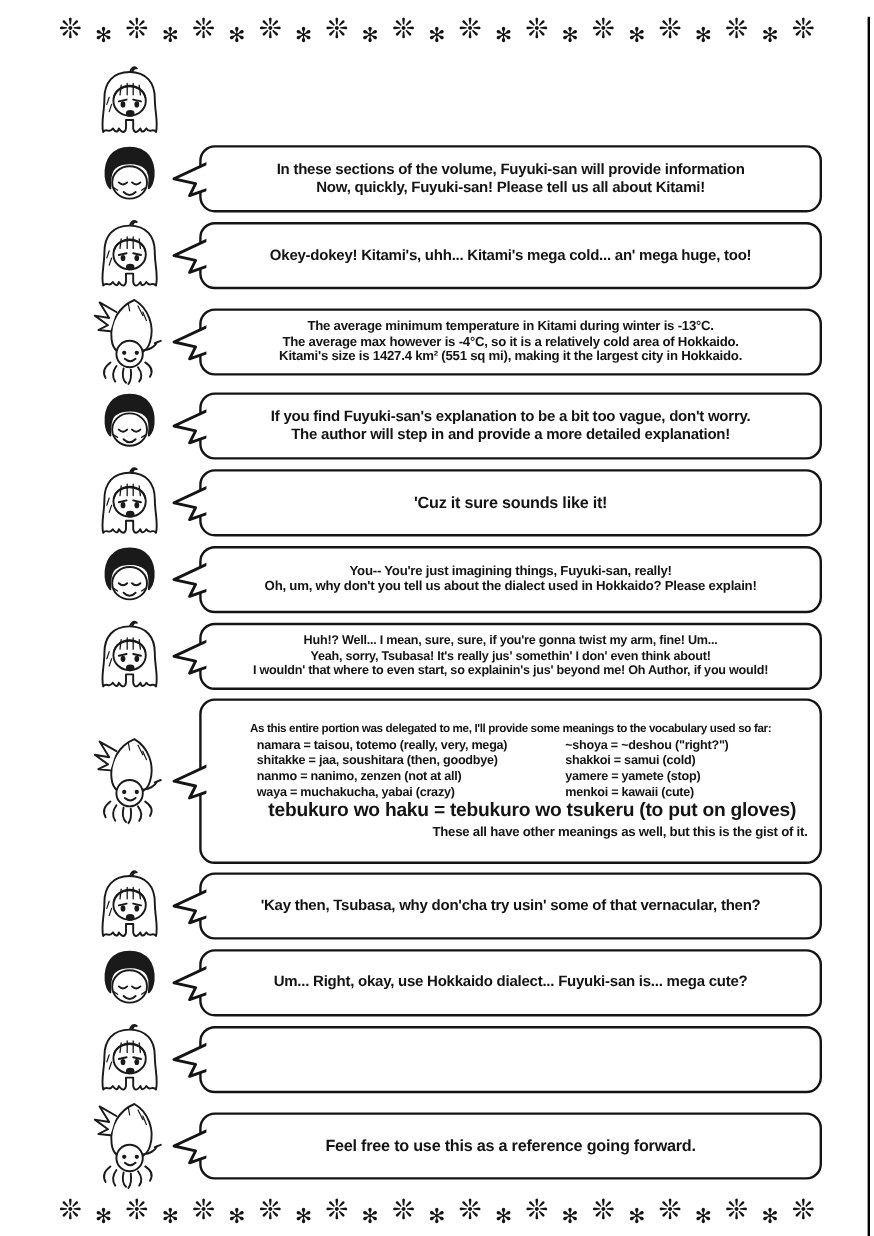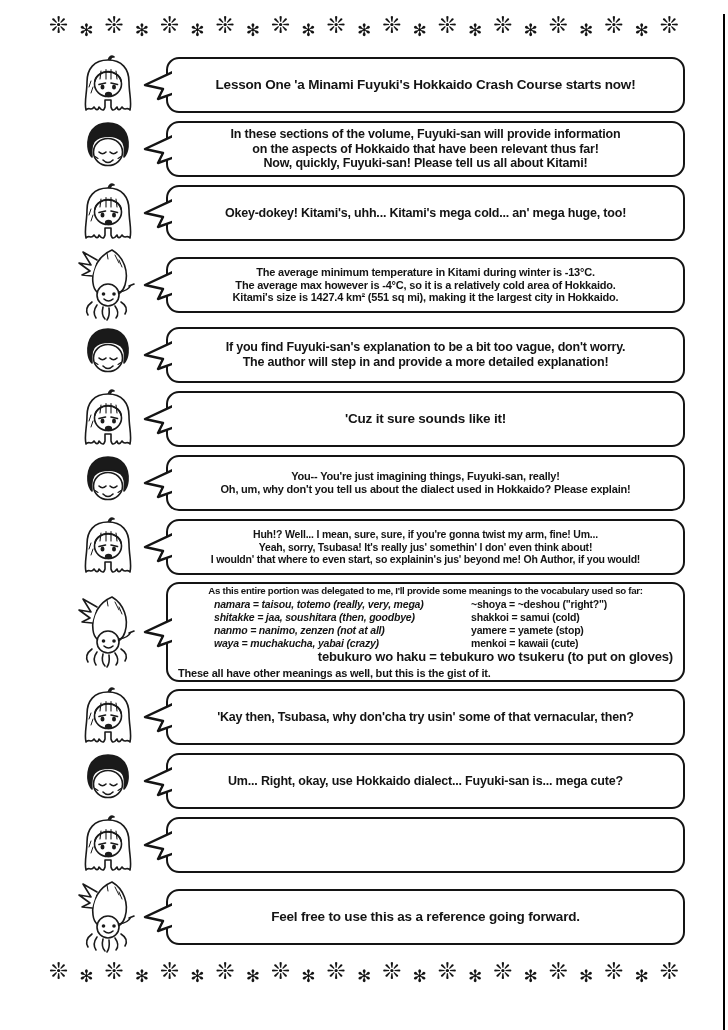--- a/index.html
+++ b/index.html
@@ -35,28 +35,28 @@
   }
   .tail { position:absolute; left:-26px; top:50%; margin-top:-18px; }
 
   .line { white-space:nowrap; line-height:1.18; letter-spacing:-0.2px; }
   .fs1 { font-size:13.5px; }
   .fs2 { font-size:12.5px; }
   .fs3 { font-size:11px; }
   .fs4 { font-size:10.5px; }
 
   
-  .bubble.vocab { padding:1px 10px; }
+  .bubble.vocab { padding:18px 10px; }
   .vocab-intro { font-size:9.7px; letter-spacing:-0.3px; white-space:nowrap; line-height:1.25; margin-bottom:1px; }
   .vcols { display:flex; text-align:left; font-size:10.5px; letter-spacing:-0.2px; margin-left:36px; }
-  .vcol-l { width:56%;font-style:italic; }
+  .vcol-l { width:56%; }
   .vcol-r { flex:1; }
   .vcol-l div, .vcol-r div { line-height:1.22; white-space:nowrap; }
-  .vwide { text-align:right; margin-left:36px; font-size:13px; line-height:1.22; letter-spacing:-0.2px; white-space:nowrap; }
-  .vfooter { text-align:left; font-size:11px; margin-top:2px; letter-spacing:-0.2px; white-space:nowrap; }
+  .vwide { text-align:center; margin-left:36px; font-size:16px; line-height:1.22; letter-spacing:-0.2px; white-space:nowrap; }
+  .vfooter { text-align:right; font-size:11px; margin-top:2px; letter-spacing:-0.2px; white-space:nowrap; }
 
   
   .edge-line { position:absolute; top:0; right:3px; width:2.5px; height:100%; background:#000; }
 
   svg { display:block; }
 </style>
 </head>
 <body>
 
 <div class="page">
@@ -93,47 +93,38 @@
   <path d="M29,6 C15,6 8,15 8,28 C8,39 5,48 7,56 C10,52 12,58 15,53 C17,56 19,57 20,53 C23,57 25,57 26,53 L26,46 L32,46 L32,53 C33,57 35,57 38,53 C39,57 41,56 43,53 C46,58 48,52 51,56 C53,48 50,39 50,28 C50,15 43,6 29,6 Z" fill="#fff"></path>
   <ellipse cx="29" cy="30" rx="13.5" ry="12.5" fill="#fff"></ellipse>
   <path d="M16,27 C18,15 40,15 42,27"></path>
   <path d="M22,17 L21,25 M27,15.5 L27,25 M32,15.5 L32,25 M37,17 L38,25" stroke-width="1.1"></path>
   <path d="M20,30.5 l6.5,-1.5 M38.5,30.5 l-6.5,-1.5"></path>
   <ellipse cx="23.5" cy="33" rx="2" ry="2.6" fill="#1a1a1a" stroke="none"></ellipse>
   <ellipse cx="35" cy="33" rx="2" ry="2.6" fill="#1a1a1a" stroke="none"></ellipse>
   <ellipse cx="29.5" cy="40.5" rx="3.6" ry="2.8" fill="#1a1a1a" stroke="none"></ellipse>
   <path d="M12,27 l-2,6 M14,33 l-2,6" stroke-width="1"></path>
 </svg>
-        </div>
-        <div class="bwrap">
-          <div class="bubble">
-            <svg class="tail" width="30" height="36" viewBox="0 0 30 36">
-              <polygon points="33,4 3,18 21,22 16,32 33,26" fill="#fff" stroke="#141414" stroke-width="2.4" stroke-linejoin="round"></polygon>
-            </svg>
-            <div class="line fs1">Lesson One 'a Minami Fuyuki's Hokkaido Crash Course starts now!</div>
-          </div>
         </div>
       </div>
       <div class="row">
         <div class="avatar">
           <svg width="54" height="58" viewBox="0 0 54 58" fill="none" stroke="#1a1a1a" stroke-width="1.6" stroke-linecap="round" stroke-linejoin="round">
   <ellipse cx="27" cy="32" rx="14.5" ry="13.5" fill="#fff"></ellipse>
   <path d="M27,3 C13,3 6,13 7,27 C7.5,32 9,35 11,37 C10,28 12,21 16,19 C22,15 34,15 40,20 C44,23 44,30 43,37 C45,35 46.5,32 47,27 C48,13 41,3 27,3 Z" fill="#1a1a1a"></path>
   <path d="M18,32 q3.5,3.5 7,0 M29,32 q3.5,3.5 7,0"></path>
   <path d="M22,40 q5,5 10,0"></path>
   <path d="M14,36.5 l3,2 M37,38.5 l3,-2" stroke-width="1.1"></path>
 </svg>
         </div>
         <div class="bwrap">
           <div class="bubble">
             <svg class="tail" width="30" height="36" viewBox="0 0 30 36">
               <polygon points="33,4 3,18 21,22 16,32 33,26" fill="#fff" stroke="#141414" stroke-width="2.4" stroke-linejoin="round"></polygon>
             </svg>
             <div class="line fs2">In these sections of the volume, Fuyuki-san will provide information</div>
-            <div class="line fs2">on the aspects of Hokkaido that have been relevant thus far!</div>
             <div class="line fs2">Now, quickly, Fuyuki-san! Please tell us all about Kitami!</div>
           </div>
         </div>
       </div>
       <div class="row">
         <div class="avatar">
           <svg width="58" height="62" viewBox="0 0 58 62" fill="none" stroke="#1a1a1a" stroke-width="1.6" stroke-linecap="round" stroke-linejoin="round">
   <path d="M29,7 q2,-7 6,-4 q-3,-1 -4,4"></path>
   <path d="M29,6 C15,6 8,15 8,28 C8,39 5,48 7,56 C10,52 12,58 15,53 C17,56 19,57 20,53 C23,57 25,57 26,53 L26,46 L32,46 L32,53 C33,57 35,57 38,53 C39,57 41,56 43,53 C46,58 48,52 51,56 C53,48 50,39 50,28 C50,15 43,6 29,6 Z" fill="#fff"></path>
   <ellipse cx="29" cy="30" rx="13.5" ry="12.5" fill="#fff"></ellipse>

